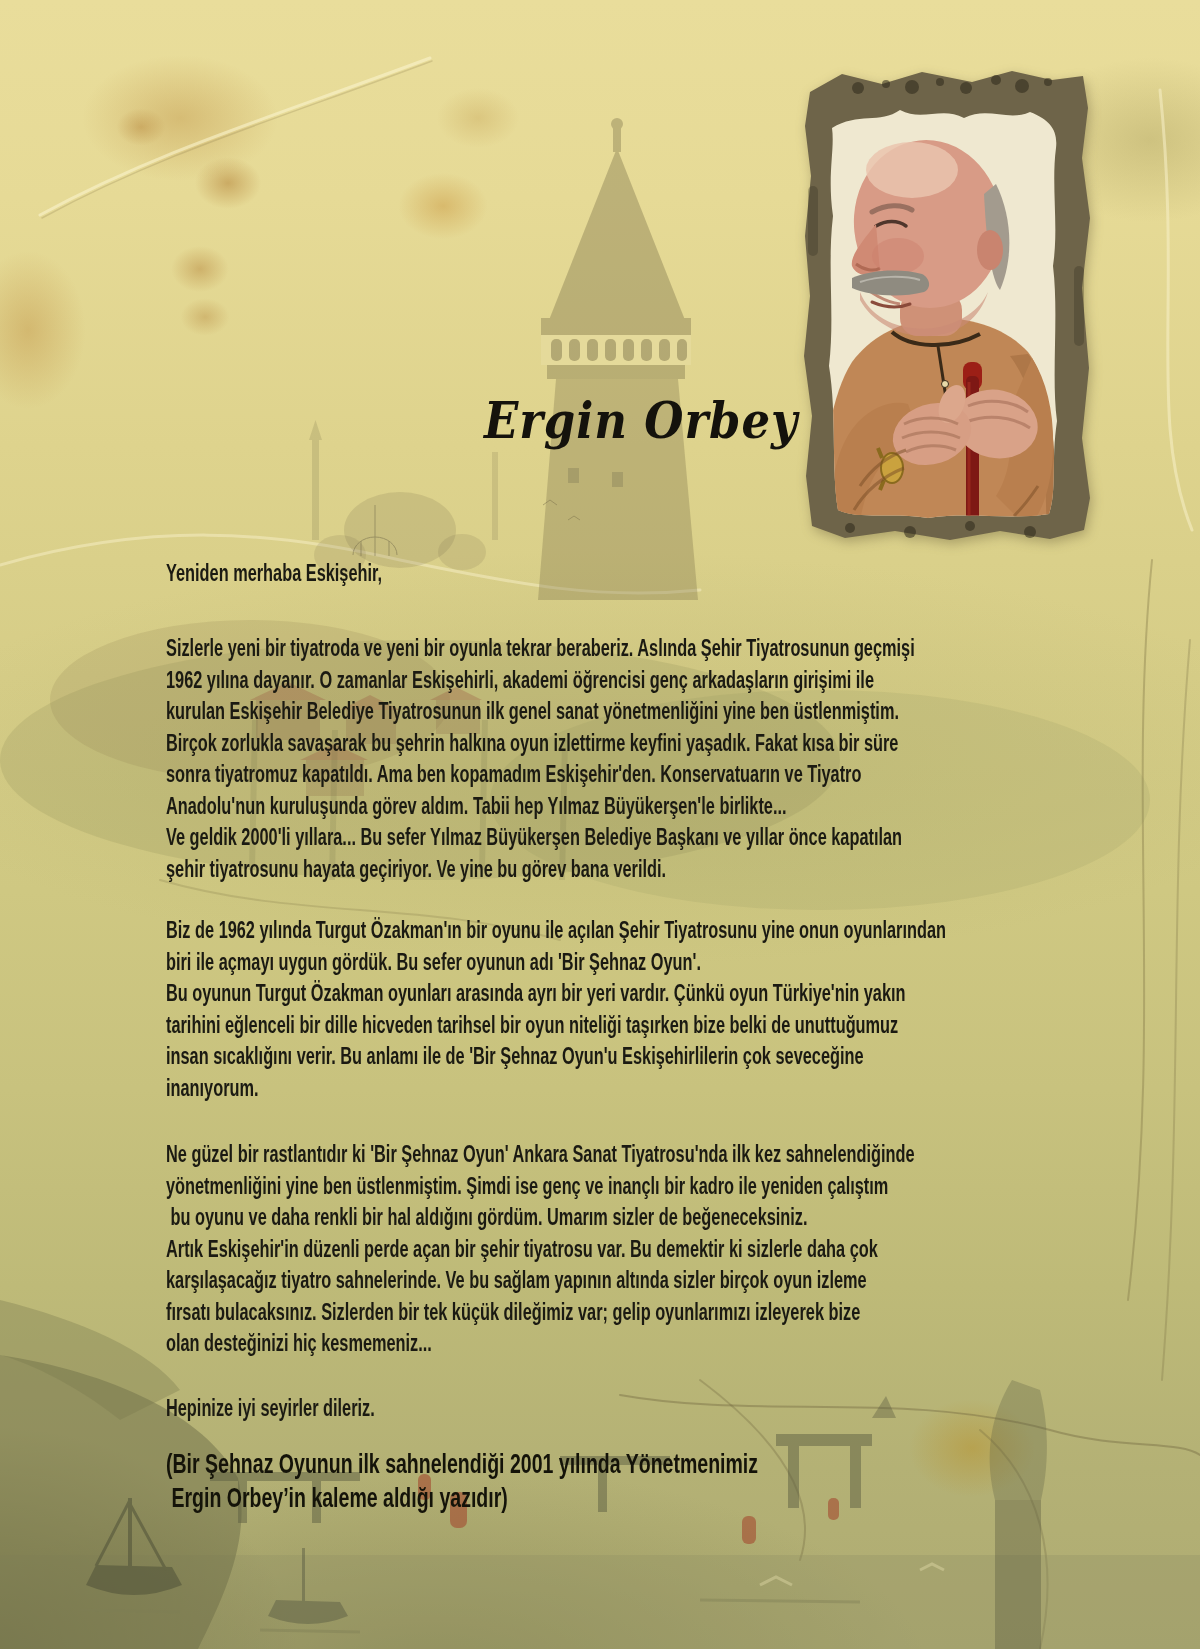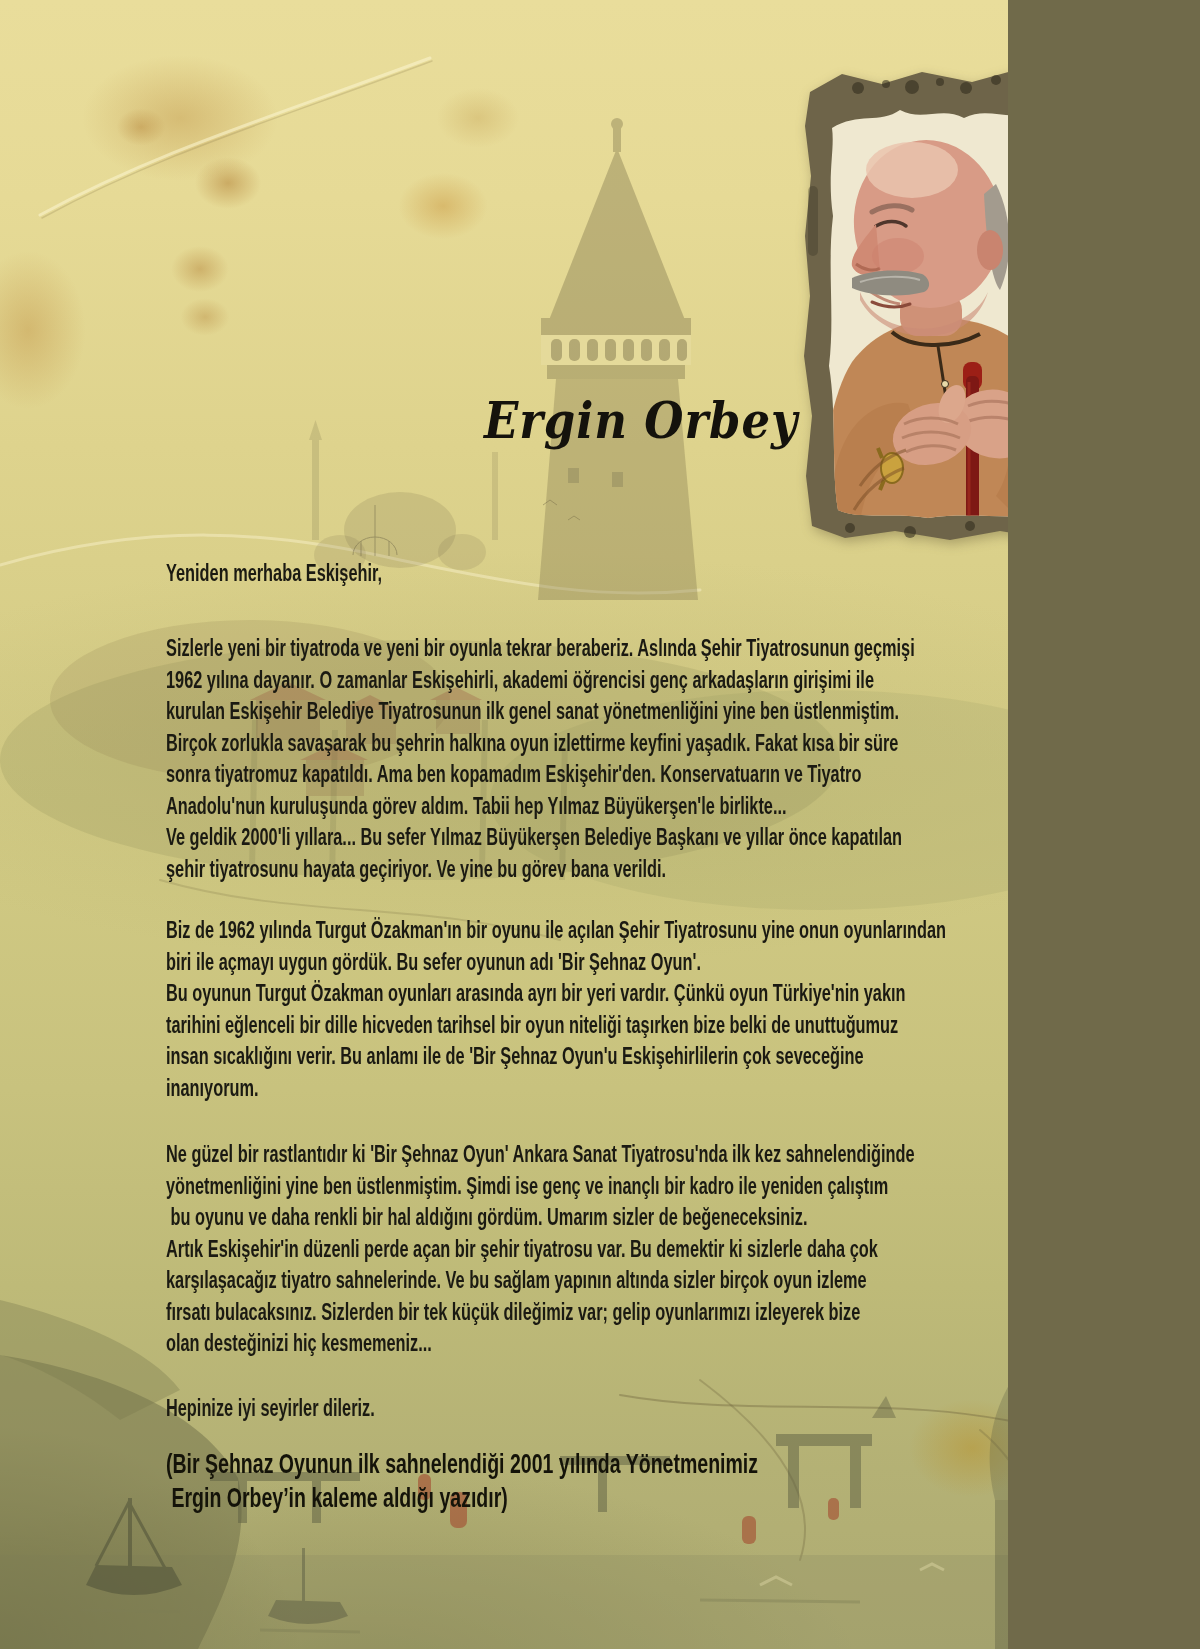--- a/index.html
+++ b/index.html
@@ -1,17 +1,17 @@
 <!DOCTYPE html>
 <html><head>
 <meta charset="utf-8">
 <style>
   html,body{margin:0;padding:0;background:#706a4a;}
   .page{
-    position:relative;width:1008px;height:1649px;overflow:hidden;
+    position:relative;width:1200px;height:1649px;overflow:hidden;
     font-family:"Liberation Sans",sans-serif;color:#1b1a12;
     background:
       radial-gradient(140px 90px at 180px 118px, rgba(186,138,60,.38), rgba(186,138,60,0) 70%),
       radial-gradient(46px 36px at 228px 183px, rgba(176,124,50,.50), rgba(176,124,50,0) 72%),
       radial-gradient(34px 26px at 141px 127px, rgba(176,124,50,.40), rgba(176,124,50,0) 72%),
       radial-gradient(40px 32px at 200px 269px, rgba(176,124,50,.42), rgba(176,124,50,0) 72%),
       radial-gradient(34px 26px at 205px 317px, rgba(176,124,50,.35), rgba(176,124,50,0) 72%),
       radial-gradient(62px 46px at 443px 206px, rgba(198,142,52,.42), rgba(198,142,52,0) 72%),
       radial-gradient(80px 110px at 28px 330px, rgba(188,136,58,.38), rgba(188,136,58,0) 72%),
       radial-gradient(55px 40px at 478px 118px, rgba(190,150,70,.30), rgba(190,150,70,0) 75%),

